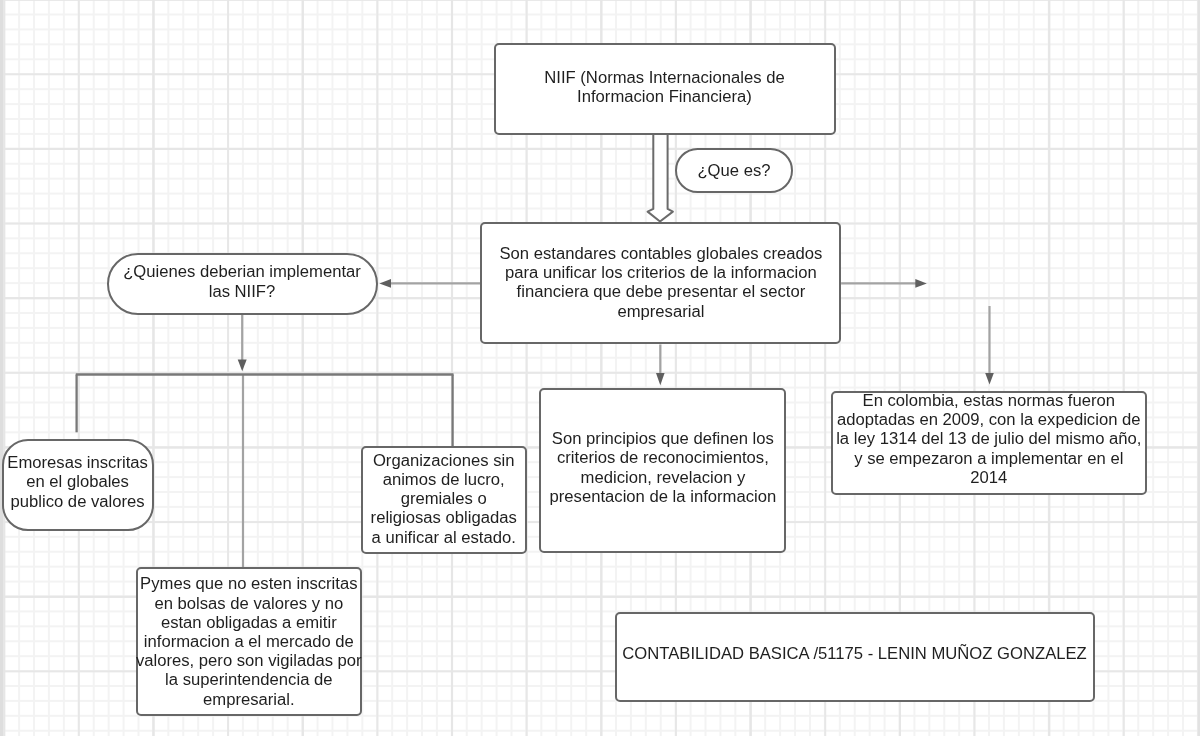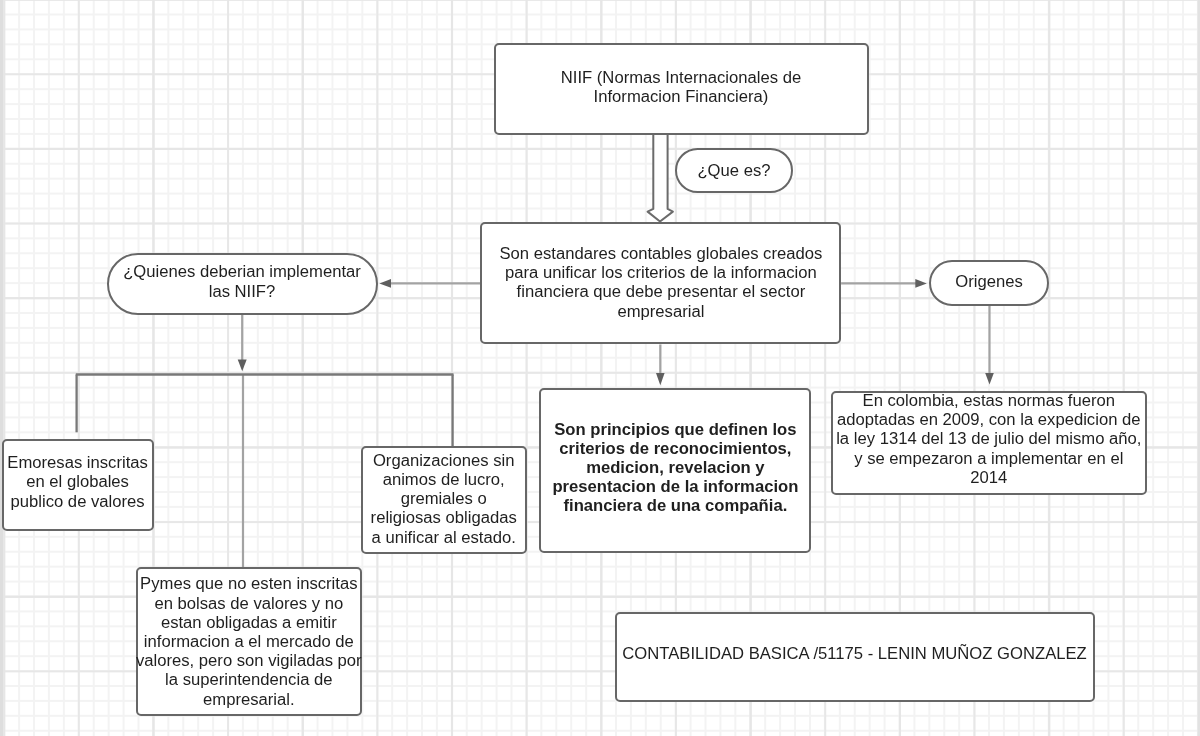--- a/index.html
+++ b/index.html
@@ -69,21 +69,21 @@
       <polygon points="379.4,283.4 391,279 391,287.8"></polygon>
       <polygon points="926.8,283.4 915.3,279 915.3,287.8"></polygon>
       <polygon points="242.2,371.3 237.7,359.6 246.7,359.6"></polygon>
       <polygon points="660.3,385.2 656,372.9 664.6,372.9"></polygon>
       <polygon points="989.5,384.6 985.2,373 993.8,373"></polygon>
     </g>
 
     <path fill="#fff" stroke="#6b6b6b" stroke-width="2" stroke-linejoin="round" d="M653.3 133.6 L653.3 208.9 L647.6 211.6 L660 221.5 L672.9 211.6 L667.6 208.9 L667.6 133.6"></path>
   </svg>
 
-  <div class="shape rect" style="--ty:-2.2px;left:493.5px;top:43.2px;width:375px;height:92.1px;">
+  <div class="shape rect" style="--ty:-2.2px;left:493.5px;top:43.2px;width:342px;height:92.1px;">
     <div>
       <div>NIIF (Normas Internacionales de</div>
       <div>Informacion Financiera)</div>
     </div>
   </div>
 
   <div class="shape stadium" style="--ty:0px;left:675px;top:148px;width:118px;height:45px;">
     <span>¿Que es?</span>
   </div>
 
@@ -96,25 +96,22 @@
     </div>
   </div>
 
   <div class="shape stadium" style="--ty:-2.1px;left:106.5px;top:252.5px;width:271px;height:62px;">
     <div>
       <div>¿Quienes deberian implementar</div>
       <div>las NIIF?</div>
     </div>
   </div>
 
-  <div class="shape stadium" style="--ty:-0.7px;left:929px;top:260px;width:120px;height:46px;">
-    <span>Origenes</span>
-  </div>
 
-  <div class="shape rect" style="--ty:-2.6px;left:1.6px;top:439.4px;width:152px;height:91.2px;">
+  <div class="shape rect" style="--ty:-2.6px;left:1.6px;top:439.4px;width:152px;height:91.2px;border-radius:26px;">
     <div>
       <div>Emoresas inscritas</div>
       <div>en el globales</div>
       <div>publico de valores</div>
     </div>
   </div>
 
   <div class="shape rect" style="--ty:-0.6px;left:360.5px;top:445.7px;width:166.4px;height:108.2px;">
     <div>
       <div>Organizaciones sin</div>
@@ -130,27 +127,26 @@
       <div>Pymes que no esten inscritas</div>
       <div>en bolsas de valores y no</div>
       <div>estan obligadas a emitir</div>
       <div>informacion a el mercado de</div>
       <div>valores, pero son vigiladas por</div>
       <div>la superintendencia de</div>
       <div>empresarial.</div>
     </div>
   </div>
 
-  <div class="shape rect" style="--ty:-2.7px;left:539.4px;top:387.7px;width:272px;height:165.8px;font-weight:bold;">
+  <div class="shape rect" style="--ty:-2.7px;left:539.4px;top:387.7px;width:247px;height:165.8px;">
     <div>
       <div>Son principios que definen los</div>
       <div>criterios de reconocimientos,</div>
       <div>medicion, revelacion y</div>
       <div>presentacion de la informacion</div>
-      <div>financiera de una compañia.</div>
     </div>
   </div>
 
   <div class="shape rect" style="--ty:-3.8px;left:831px;top:391px;width:315.6px;height:104px;">
     <div>
       <div>En colombia, estas normas fueron</div>
       <div>adoptadas en 2009, con la expedicion de</div>
       <div>la ley 1314 del 13 de julio del mismo año,</div>
       <div>y se empezaron a implementar en el</div>
       <div>2014</div>

